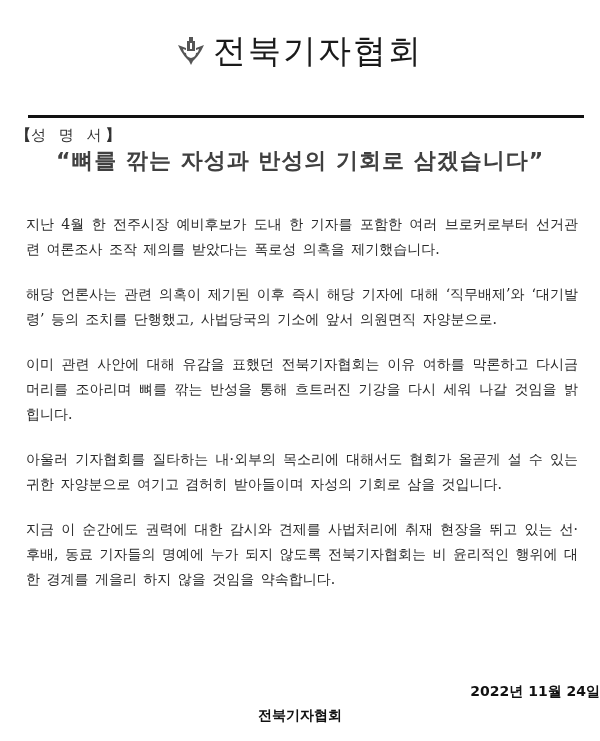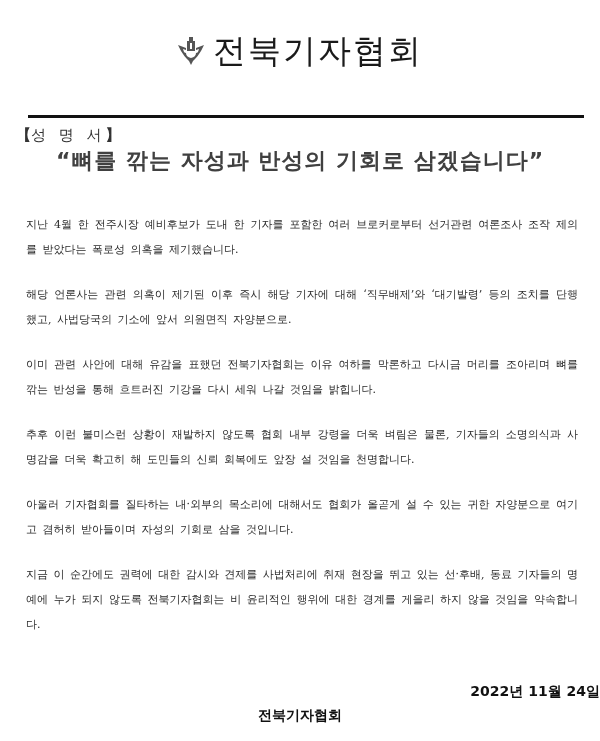--- a/index.html
+++ b/index.html
@@ -78,21 +78,21 @@
       letter-spacing: 1px;
     }
     .body-text {
       position: absolute;
       left: 26px;
       top: 212px;
       width: 552px;
     }
     .para {
       font-family: "DejaVu Serif", "Liberation Serif", serif;
-      font-size: 11px;
+      font-size: 14px;
       line-height: 25px;
       color: #2a2a2a;
       text-align: justify;
       text-align-last: left;
       word-spacing: 2px;
       margin-bottom: 20px;
     }
     .footer-date {
       position: absolute;
       left: 0;
@@ -141,19 +141,18 @@
 <div class="doc-type">
   <span class="bracket">【</span><span>성 명 서</span><span class="bracket">】</span>
 </div>
 
 <div class="doc-title">“뼈를 깎는 자성과 반성의 기회로 삼겠습니다”</div>
 
 <div class="body-text">
   <p class="para">지난 4월 한 전주시장 예비후보가 도내 한 기자를 포함한 여러 브로커로부터 선거관련 여론조사 조작 제의를 받았다는 폭로성 의혹을 제기했습니다.</p>
   <p class="para">해당 언론사는 관련 의혹이 제기된 이후 즉시 해당 기자에 대해 ‘직무배제’와 ‘대기발령’ 등의 조치를 단행했고, 사법당국의 기소에 앞서 의원면직 자양분으로.</p>
   <p class="para">이미 관련 사안에 대해 유감을 표했던 전북기자협회는 이유 여하를 막론하고 다시금 머리를 조아리며 뼈를 깎는 반성을 통해 흐트러진 기강을 다시 세워 나갈 것임을 밝힙니다.</p>
-  <p class="para">추후 이런 불미스런 상황이 재발하지 않도록 협회 내부 강령을 더욱 벼림은 물론, 기자들의 소명의식과 사명감을 더욱 확고히 해 도민들의 신뢰 회복에도 앞장 설 것임을 천명합니다.</p>
   <p class="para">아울러 기자협회를 질타하는 내·외부의 목소리에 대해서도 협회가 올곧게 설 수 있는 귀한 자양분으로 여기고 겸허히 받아들이며 자성의 기회로 삼을 것입니다.</p>
   <p class="para">지금 이 순간에도 권력에 대한 감시와 견제를 사법처리에 취재 현장을 뛰고 있는 선·후배, 동료 기자들의 명예에 누가 되지 않도록 전북기자협회는 비 윤리적인 행위에 대한 경계를 게을리 하지 않을 것임을 약속합니다.</p>
 </div>
 
 <div class="footer-date">2022년 11월 24일</div>
 <div class="footer-org">전북기자협회</div>
 
 </body></html>

